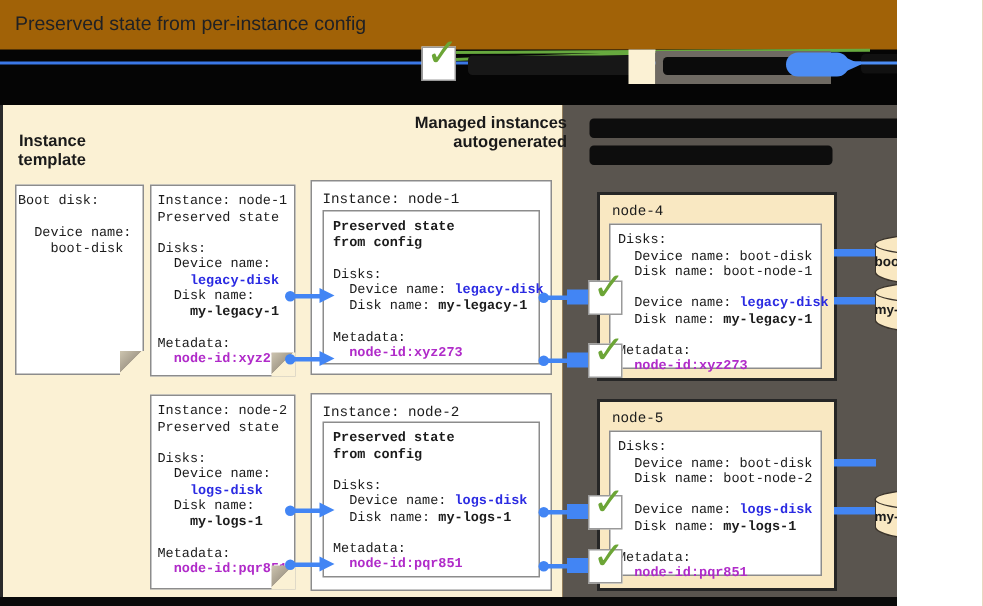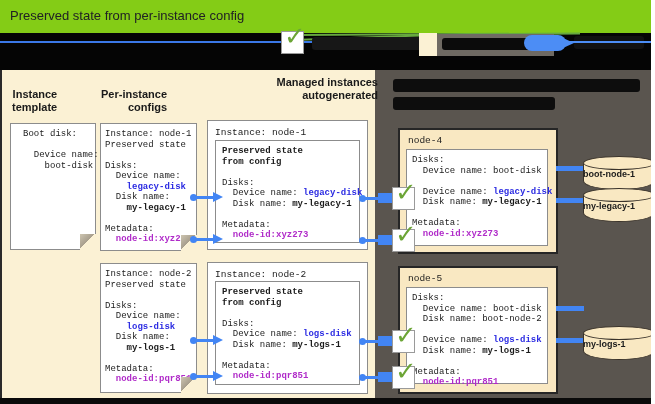--- a/index.html
+++ b/index.html
@@ -1,16 +1,16 @@
 <!DOCTYPE html>
 <html><head>
 <meta charset="utf-8">
 <style>
   html,body{margin:0;padding:0;background:#fff;}
-  .stage{position:relative;width:651px;height:404px;overflow:hidden;background:#84cc16;
+  .stage{position:relative;width:598px;height:404px;overflow:hidden;background:#a16207;
          font-family:"Liberation Sans","DejaVu Sans",sans-serif;}
   .abs{position:absolute;}
 
   
   .title{left:10px;top:8px;font-size:13px;color:#202124;}
 
   
   .band{left:0;top:33px;width:655px;height:37px;background:#050505;}
   .blueline{left:0;top:41px;width:655px;height:2px;background:#3B78E7;}
   .greenline{height:2px;background:#67A93F;transform-origin:left center;}
@@ -48,21 +48,21 @@
   .rbar1{left:393px;top:79px;width:247px;height:13px;}
   .rbar2{left:393px;top:97px;width:162px;height:13px;}
 
   
   .card{background:#fff;border:1px solid #8c8c8c;box-sizing:border-box;}
   .mono, .ln{font-family:"Liberation Mono","DejaVu Sans Mono",monospace;font-size:9px;color:#1b1b1b;white-space:pre;}
   .ln{height:10.5px;line-height:10.5px;}
   .seg-b{font-weight:bold;}
   .seg-v{font-weight:bold;color:#2B2BE2;}
   .seg-m{font-weight:bold;color:#B02BC9;}
-  .c-template{left:10px;top:123px;width:86px;height:127px;padding:5px 12px;}
+  .c-template{left:10px;top:123px;width:86px;height:127px;padding:5px 1px;}
   .c-config1{left:100px;top:123px;width:97px;height:128px;padding:5px 4px;}
   .c-config2{left:100px;top:263px;width:97px;height:130px;padding:5px 4px;}
   .c-managed{width:161px;padding:6px 7px;}
   .c-managed1{left:207px;top:120px;height:130px;}
   .c-managed2{left:207px;top:262px;height:132px;}
   .innerbox{background:#fff;border:1px solid #8c8c8c;box-sizing:border-box;padding:5px 6px;}
   .mi-inner1{left:215px;top:140px;width:145px;height:103px;}
   .mi-inner2{left:215px;top:281px;width:145px;height:104px;}
   .vmcard{width:160px;background:#F9E8C2;border:2px solid #262626;box-sizing:border-box;padding:5px 8px;}
   .c-vm1{left:398px;top:128px;height:126px;}
@@ -121,24 +121,20 @@
   <div class="abs panel-right"></div>
   <div class="abs bottombar"></div>
 
   <div class="abs rbar rbar1"></div>
   <div class="abs rbar rbar2"></div>
 
   <div class="abs colhead h-template">
     <div>Instance</div>
     <div>template</div>
   </div>
-  <div class="abs colhead h-config">
-    <div>Per-instance</div>
-    <div>configs</div>
-  </div>
   <div class="abs colhead h-managed">
     <div>Managed instances</div>
     <div>autogenerated</div>
   </div>
 
   <div class="abs card c-template">
     <span class="fold"></span>
   <div class="ln"><span class="seg-p">Boot disk:</span></div>
       <div class="ln">&nbsp;</div>
       <div class="ln"><span class="seg-p">  Device name:</span></div>
@@ -203,20 +199,21 @@
       <div class="ln"><span class="seg-p">Metadata:</span></div>
       <div class="ln"><span class="seg-p">  </span><span class="seg-m">node-id:pqr851</span></div>
     </div>
 
   <div class="abs vmcard c-vm1">
     <div class="mono cardtitle">node-4</div>
   </div>
   <div class="abs innerbox vm-inner1">
       <div class="ln"><span class="seg-p">Disks:</span></div>
       <div class="ln"><span class="seg-p">  Device name: boot-disk</span></div>
+      <div class="ln"><span class="seg-p">  Disk name: boot-node-1</span></div>
       <div class="ln">&nbsp;</div>
       <div class="ln"><span class="seg-p">  Device name: </span><span class="seg-v">legacy-disk</span></div>
       <div class="ln"><span class="seg-p">  Disk name: </span><span class="seg-b">my-legacy-1</span></div>
       <div class="ln">&nbsp;</div>
       <div class="ln"><span class="seg-p">Metadata:</span></div>
       <div class="ln"><span class="seg-p">  </span><span class="seg-m">node-id:xyz273</span></div>
     </div>
 
   <div class="abs vmcard c-vm2">
     <div class="mono cardtitle">node-5</div>

